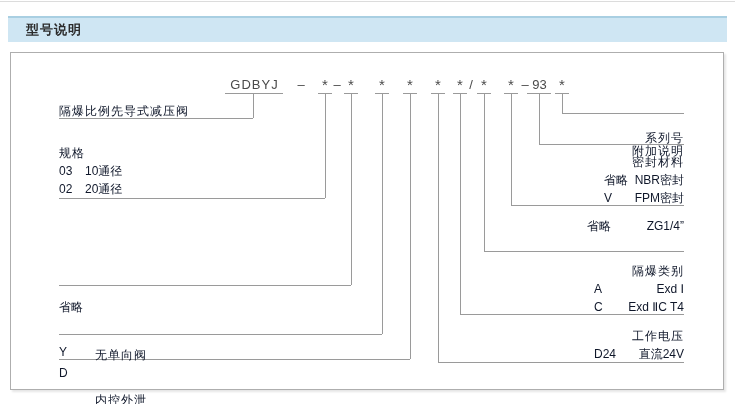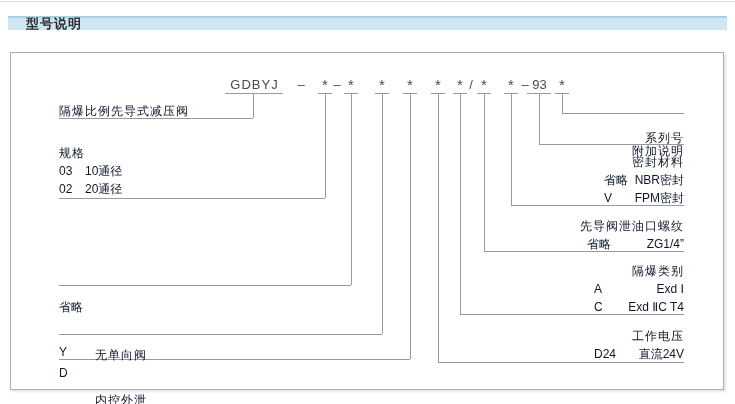--- a/index.html
+++ b/index.html
@@ -2,21 +2,21 @@
 <html><head>
 <meta charset="utf-8">
 <style>
   html,body{margin:0;padding:0;}
   body{
     width:735px;height:404px;position:relative;background:#ffffff;
     font-family:"Liberation Sans", sans-serif;color:#3c3c3c;overflow:hidden;
   }
   .top-rule{position:absolute;left:0;top:1px;width:735px;height:1px;background:#dcdcdc;}
   .header-bar{
-    position:absolute;left:8px;top:16px;width:719px;height:14px;
+    position:absolute;left:8px;top:16px;width:719px;height:26px;
     background:#cfe6f3;border-top:2px solid #a9cfe2;box-sizing:border-box;
     display:flex;align-items:center;
   }
   .header-bar .title{
     font-size:13px;font-weight:bold;color:#2b2b2b;letter-spacing:1px;padding-left:18px;
   }
   .box{
     position:absolute;left:10px;top:52px;width:712px;height:336px;
     border:1px solid #aeaeae;box-sizing:content-box;background:#fff;
     box-shadow:1.5px 2px 2px rgba(0,0,0,0.10);
@@ -175,23 +175,20 @@
         <span class="code">省略</span>
         <span class="txt">NBR密封</span>
       </div>
       <div class="row">
         <span class="code">V</span>
         <span class="txt">FPM密封</span>
       </div>
     </div>
 
     <div class="sec right sec-thread" style="top:164px;">
-      <div class="row t-row">
-          <span class="txt">先导阀泄油口螺纹</span>
-        </div>
       <div class="row">
         <span class="code">省略</span>
         <span class="txt">ZG1/4”</span>
       </div>
     </div>
 
     <div class="sec right sec-exd" style="top:209px;">
       <div class="row t-row">
           <span class="txt">隔爆类别</span>
         </div>

